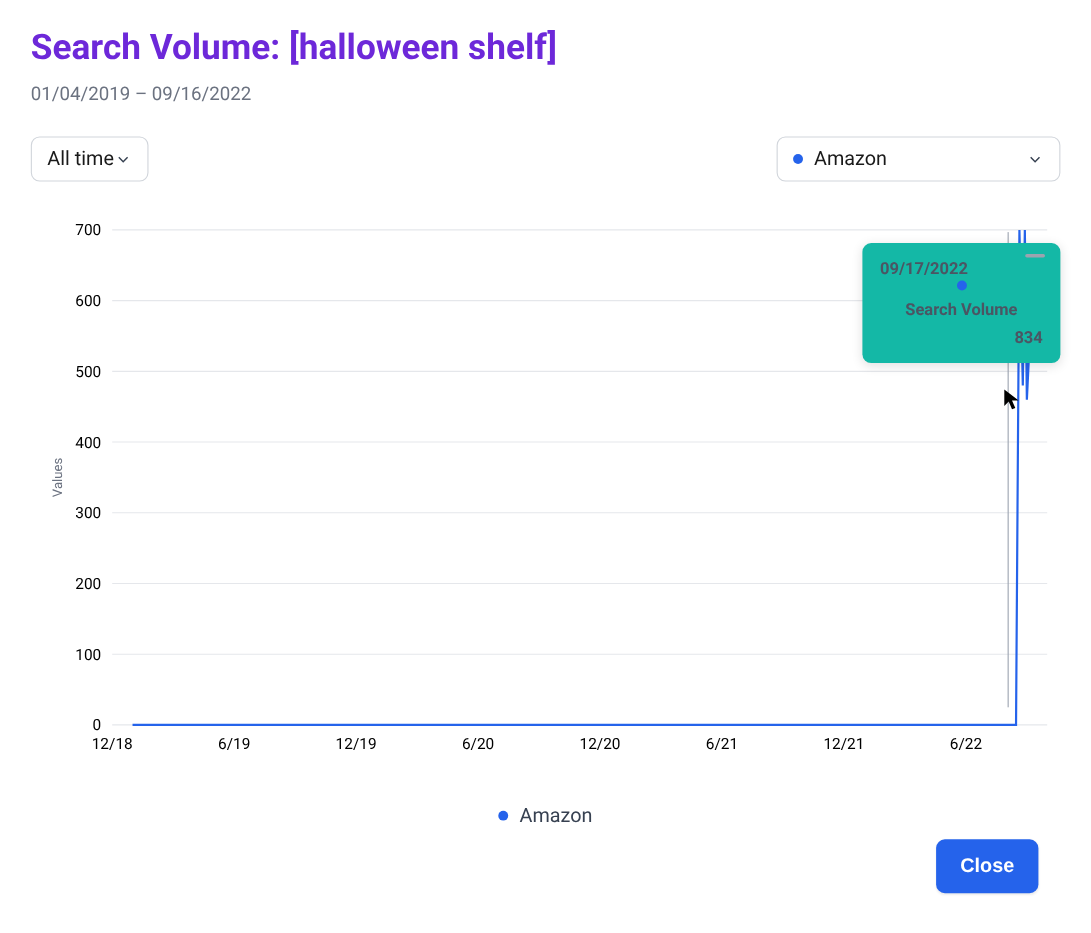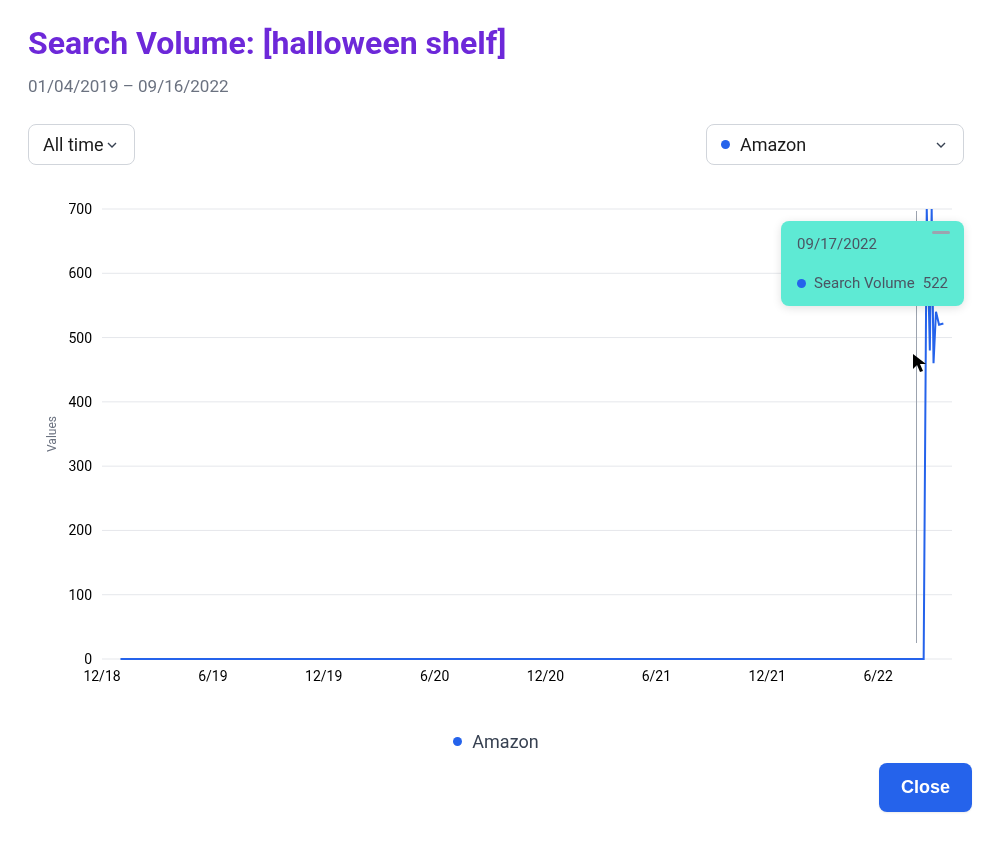--- a/index.html
+++ b/index.html
@@ -54,31 +54,32 @@
 }
 .chart-svg { width: 100%; height: 100%; display:block; }
 .axis-label { font-size: 12px; fill:#6b7280; }
 .gridline { stroke:#e5e7eb; stroke-width:1; }
 .data-line { stroke:#2563eb; stroke-width:2; fill:none; }
 
 .tooltip {
   position:absolute;
   right: 0px;
   top: 32px;
-  background:#5eead4;
+  background:#14b8a6;
   border-radius:8px;
   box-shadow:0 2px 10px rgba(0,0,0,0.12);
   padding:14px 16px;
   min-width:180px;
+  font-weight:bold;
 }
 .tooltip .tt-dash {
   position:absolute; top:10px; right:14px; width:18px; height:3px; background:#9ca3af; border-radius:2px;
 }
 .tooltip .tt-date { font-size:15px; color:#4b5563; }
-.tooltip .tt-row { display:flex; align-items:center; gap:8px; font-size:15px; color:#4b5563; margin-top:21px; }
+.tooltip .tt-row { display:flex; align-items:center; gap:8px; font-size:15px; color:#4b5563; margin-top:2px;flex-direction:column; }
 .tooltip .tt-val { margin-left:auto; color:#4b5563; }
 
 .hover-line {
   position:absolute;
   top: 22px;
   height: 432px;
   width: 1px;
   background:#9ca3af;
   left: 888px;
 }
@@ -88,21 +89,21 @@
   top: 164px;
 }
 .cursor-icon svg { width:16px; height:20px; fill:#000; }
 
 .legend {
   display:flex; justify-content:center; align-items:center; gap:10px;
   font-size:18px; color:#374151;
 }
 .close-btn {
   position:absolute;
-  right:20px;
+  right:48px;
   bottom:36px;
   background:#2563eb;
   color:#fff;
   border:none;
   border-radius:8px;
   padding:14px 22px;
   font-size:18px;
   font-weight:600;
   cursor:pointer;
   box-shadow:0 1px 2px rgba(0,0,0,0.08);
@@ -167,21 +168,21 @@
     </svg>
 
   <div class="hover-line"></div>
 
   <div class="tooltip">
     <div class="tt-dash"></div>
     <div class="tt-date">09/17/2022</div>
     <div class="tt-row">
       <span class="dot"></span>
       <span>Search Volume</span>
-      <span class="tt-val">522</span>
+      <span class="tt-val">834</span>
     </div>
   </div>
 
   <div class="cursor-icon">
     <svg viewBox="0 0 16 20">
         <path d="M1 1 L1 16 L5 12 L8 19 L11 18 L8 11 L14 11 Z"></path>
       </svg>
   </div>
 </div>
 

